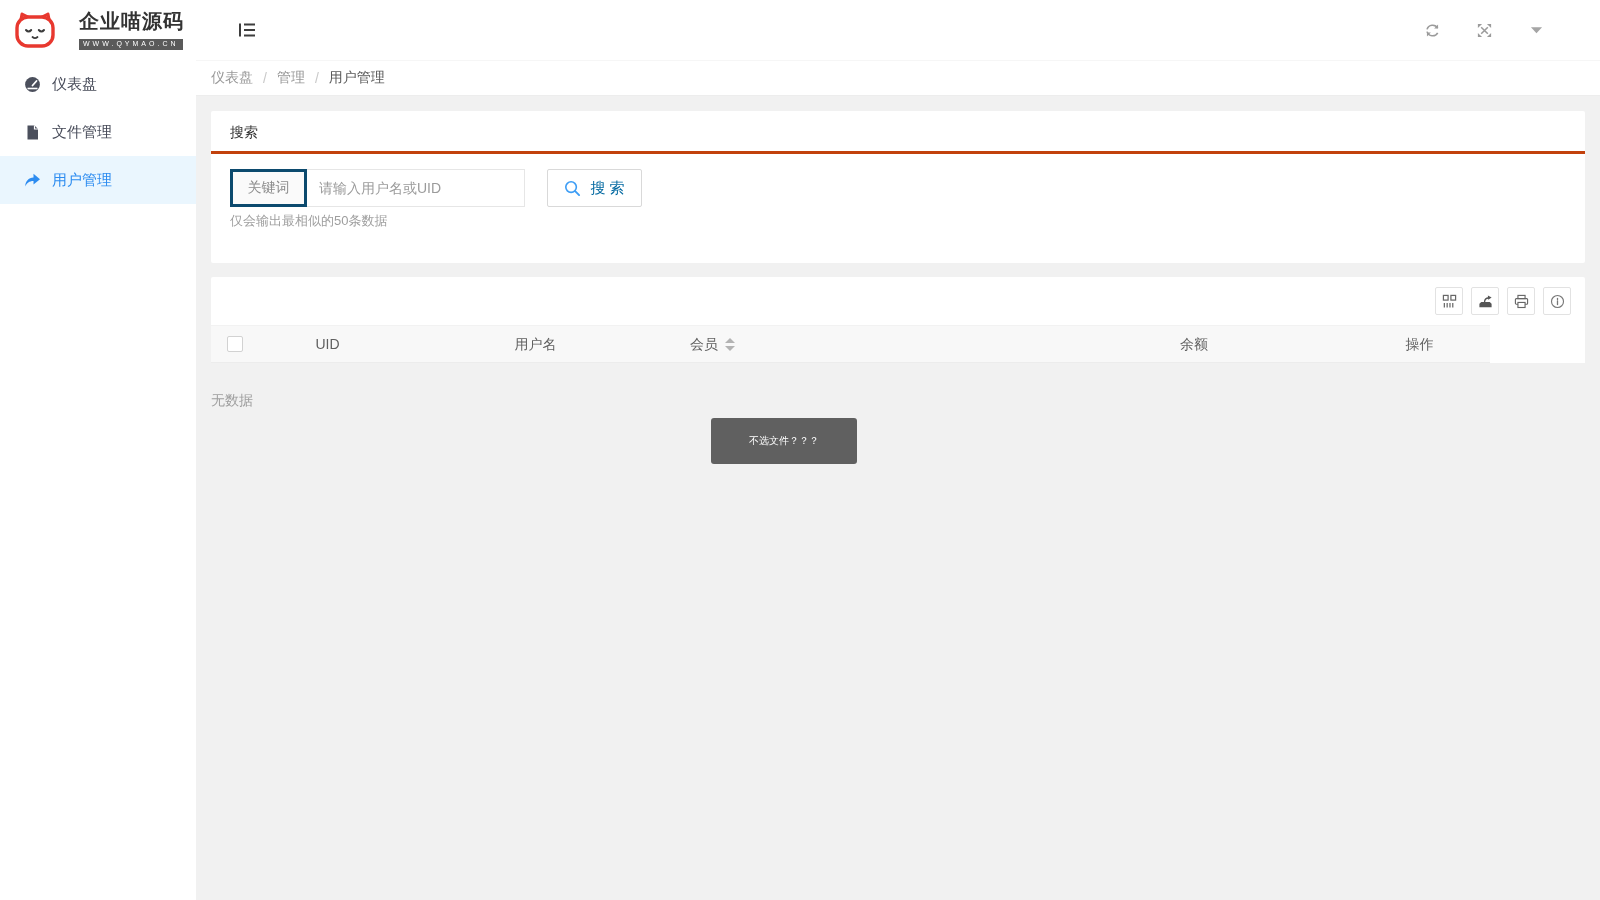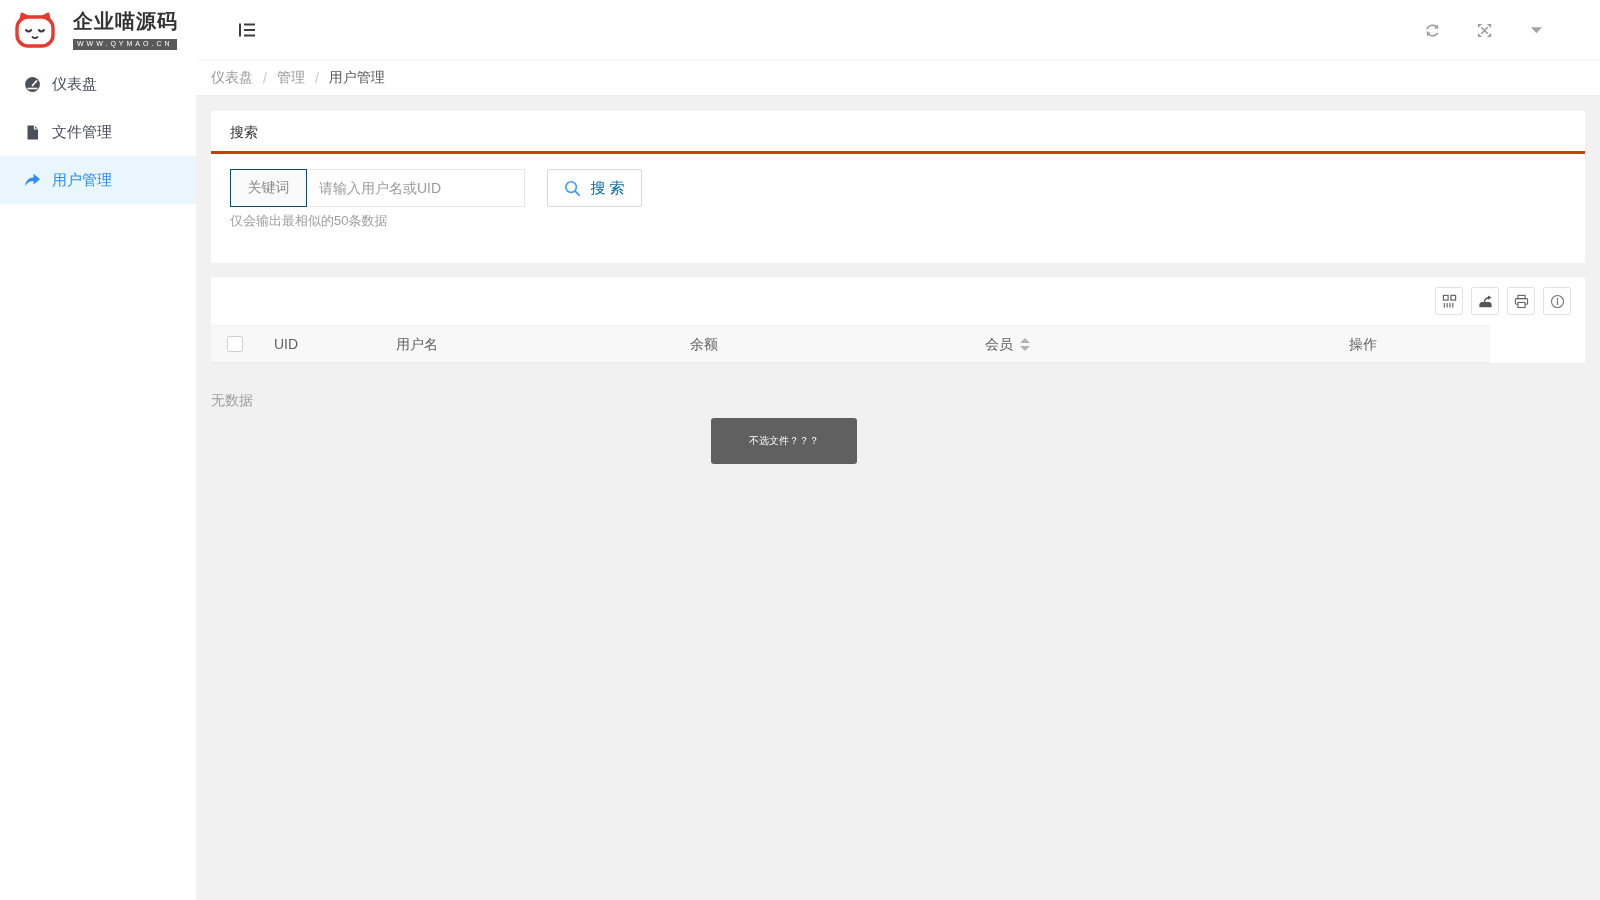--- a/index.html
+++ b/index.html
@@ -3,21 +3,21 @@
 <meta charset="utf-8">
 <style>
   * { margin:0; padding:0; box-sizing:border-box; }
   html,body { width:1600px; height:900px; overflow:hidden;
     font-family:"Liberation Sans","DejaVu Sans",sans-serif; background:#fff; }
 
   
   .sidebar { position:absolute; left:0; top:0; width:196px; height:900px; background:#fff; z-index:3; }
   .logo-row { height:60px; display:flex; align-items:center; padding-left:13px; }
   .logo-mark { width:44px; height:40px; flex:none; }
-  .brand-block { margin-left:16px; }
+  .brand-block { margin-left:22px; }
   .brand-name { font-size:20px; font-weight:bold; color:#333; letter-spacing:1px; line-height:22px; }
   .brand-domain { margin-top:2px; background:#5a5a5a; color:#fff; font-size:7px; letter-spacing:3px;
     padding:1.5px 4px; display:inline-block; line-height:8px; }
   .menu { margin-top:0; }
   .menu-item { height:48px; display:flex; align-items:center; padding-left:24px; cursor:pointer;
     font-size:15px; color:#474b59; }
   .menu-item .mi-icon { width:17px; height:17px; margin-right:11px; flex:none; display:flex; align-items:center; }
   .menu-item.active { background:#eaf6fe; color:#2d8cf0; }
 
   
@@ -35,36 +35,36 @@
   .breadcrumb-bar .crumb:nth-of-type(2){ color:#595959; }
 
   .content { position:absolute; top:96px; left:0; right:0; bottom:0; background:#f1f1f1; padding:15px; }
 
   .card { background:#fff; border-radius:2px; }
   .card-search { height:152px; margin-bottom:14px; }
   .card-header { height:43px; line-height:42px; padding-left:19px; font-size:14px; color:#333;
     border-bottom:3px solid #c2410c; }
   .card-body { padding:15px 0 0 19px; }
   .form-row { display:flex; height:38px; }
-  .label-box { width:77px; height:38px; background:#fafafa; border:1px solid #0c4a6e;
+  .label-box { width:77px; height:38px; background:#fafafa; border:3px solid #0c4a6e;
     display:flex; align-items:center; justify-content:center; font-size:14px; color:#8c8c8c; }
   .kw-input { width:218px; height:38px; border:1px solid #e6e6e6; border-left:none; padding:13px 12px;
     font-size:14px; color:#666; outline:none; }
   .kw-input::placeholder { color:#9b9b9b; }
   .search-btn { margin-left:22px; width:95px; height:38px; background:#fff; border:1px solid #d9d9d9;
     border-radius:2px; display:flex; align-items:center; justify-content:center; gap:9px;
     font-size:15px; color:#0369a1; cursor:pointer; }
   .hint { margin-top:5px; font-size:13px; color:#9e9e9e; }
 
   .card-table { height:86px; }
   .table-toolbar { height:48px; display:flex; align-items:center; justify-content:flex-end;
     padding-right:14px; gap:8px; }
   .tool-btn { width:28px; height:28px; border:1px solid #e2e2e2; border-radius:2px; background:#fff;
     display:flex; align-items:center; justify-content:center; cursor:pointer; color:#666; }
-  .table-header { display:flex; height:38px; }
+  .table-header { display:flex; height:38px;text-align:center; }
   .th-main { flex:1; display:flex; background:#f8f8f8; border-top:1px solid #f2f2f2;
     border-bottom:1px solid #ececec; }
   .th-filler { width:95px; background:#fff; }
   .th { line-height:36px; font-size:14px; color:#5f5f5f; padding-left:15px; white-space:nowrap; }
   .th-check { width:48px; display:flex; align-items:center; justify-content:center; padding:0; }
   .th-uid { width:122px; }
   .th-user { width:294px; }
   .th-balance { width:295px; }
   .th-vip { width:364px; display:flex; align-items:center; }
   .th-op { flex:1; }
@@ -221,28 +221,28 @@
         </div>
       </div>
 
       <div class="table-header">
         <div class="th-main">
           <div class="th th-check">
             <div class="checkbox"></div>
           </div>
           <div class="th th-uid">UID</div>
           <div class="th th-user">用户名</div>
-          <div class="th th-balance">余额</div>
           <div class="th th-vip">
             <span>会员</span>
             <span class="sort-group">
               <span class="sort-up"></span>
               <span class="sort-down"></span>
             </span>
           </div>
+          <div class="th th-balance">余额</div>
           <div class="th th-op">操作</div>
         </div>
         <div class="th-filler"></div>
       </div>
     </div>
 
     <div class="empty-text">无数据</div>
 
     <div class="toast">不选文件？？？</div>
 

